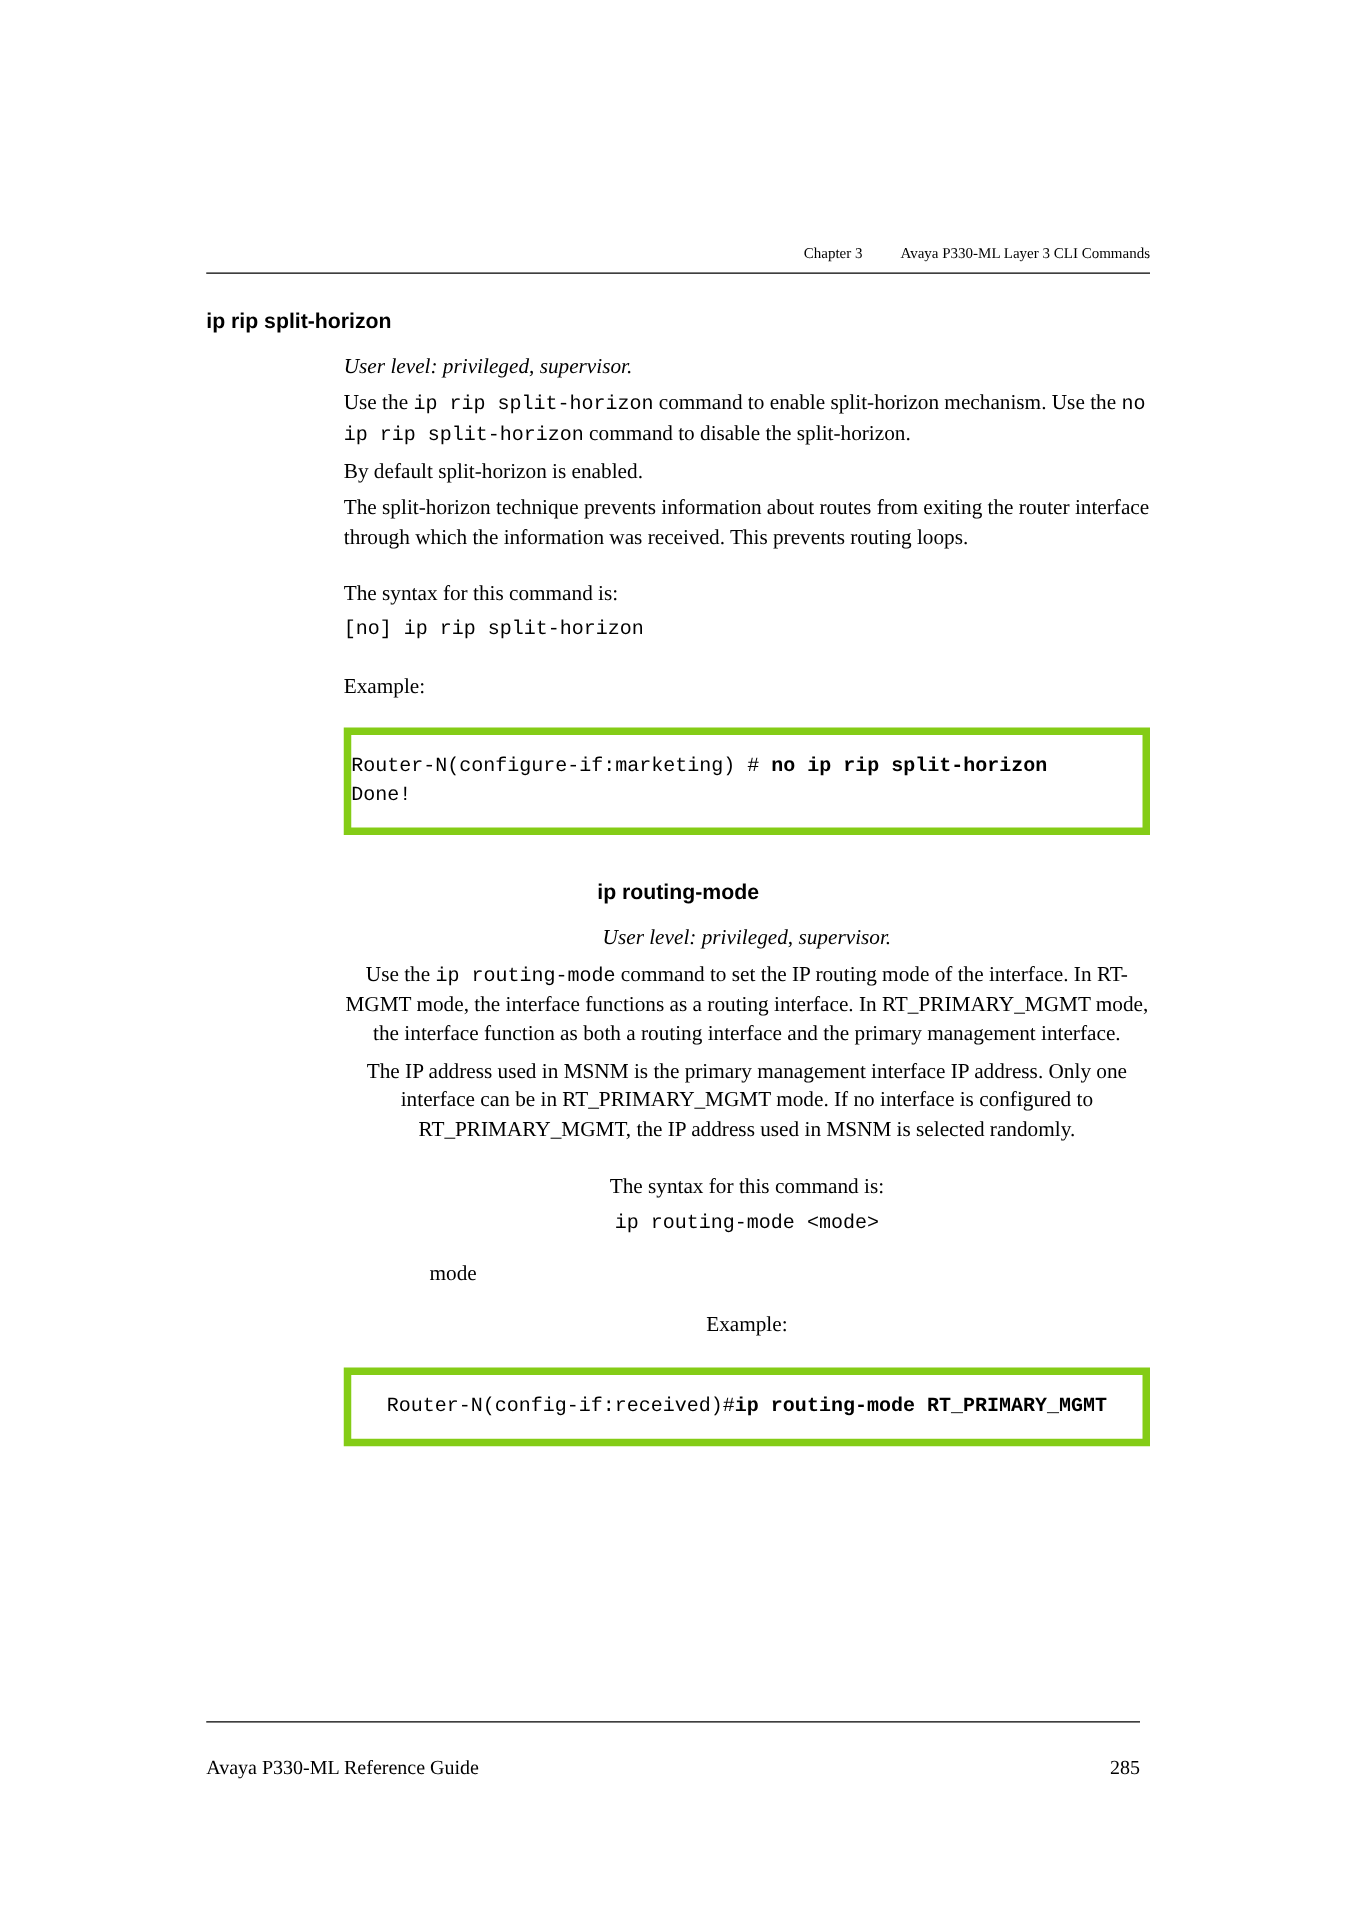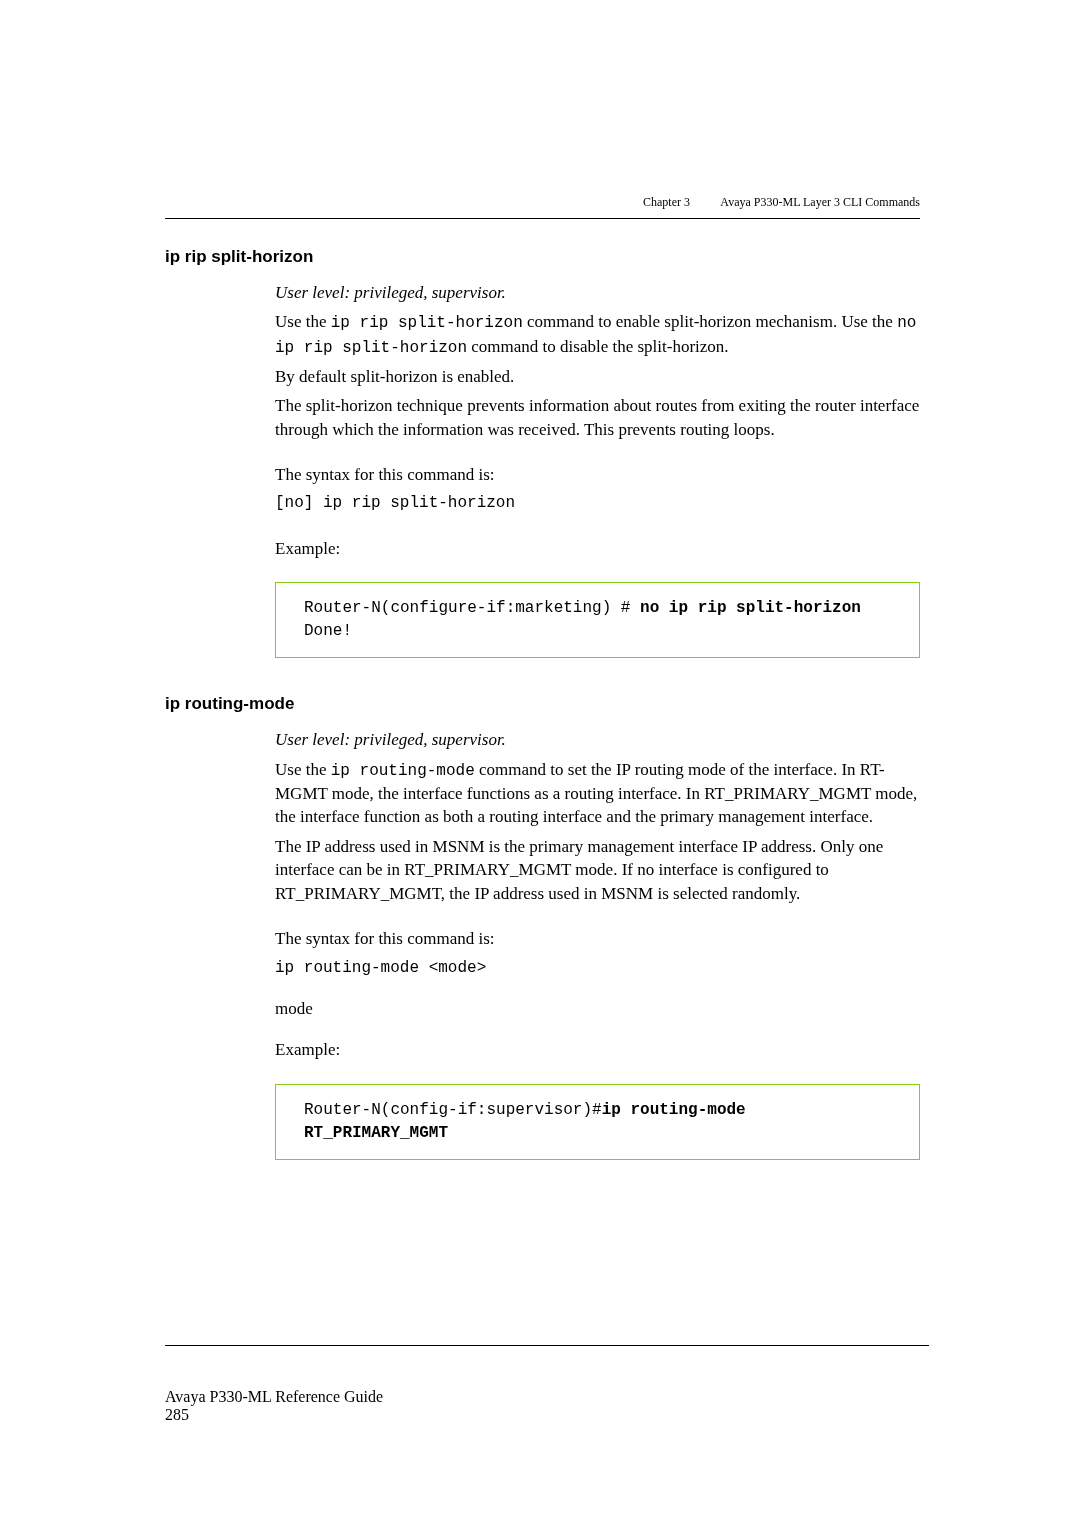--- a/index.html
+++ b/index.html
@@ -46,56 +46,56 @@
       font-family: "Courier New", Courier, monospace;
       font-size: 16px;
     }
     .para {
       margin-bottom: 6px;
     }
     .para-gap {
       margin-bottom: 22px;
     }
     .code-box {
-      border: 1px solid #84cc16;
-      padding: 14px 28px;
+      border: 6px solid #84cc16;
+      padding: 14px 0;
       font-family: "Courier New", Courier, monospace;
       font-size: 16px;
       line-height: 1.45;
       margin-bottom: 8px;
     }
     .bold {
       font-weight: bold;
     }
     .section2 {
       margin-top: 36px;
+      text-align: center;
     }
     .param-row {
       display: flex;
       margin-top: 18px;
       margin-bottom: 18px;
     }
     .param-label {
       width: 175px;
       flex-shrink: 0;
     }
     .param-desc {
       flex: 1;
     }
     .footer {
       position: absolute;
       bottom: 104px;
       left: 165px;
-      right: 151px;
+      right: 168px;
       border-top: 0.5px solid #000;
-      padding-top: 42px;
+      padding-top: 28px;
       display: flex;
       justify-content: space-between;
       font-size: 16px;
-      flex-direction: column;
     }
   </style>
 </head>
 <body>
 
 <div class="page">
   <div class="header-line">
     <span class="chapter-label">Chapter 3</span>
     <span>Avaya P330-ML Layer 3 CLI Commands</span>
   </div>
@@ -136,21 +136,21 @@
       <div class="para">The syntax for this command is:</div>
       <div class="mono">ip routing-mode &lt;mode&gt;</div>
 
       <div class="param-row">
         <div class="param-label">mode</div>
       </div>
 
       <div class="para-gap">Example:</div>
 
       <div class="code-box">
-        <span>Router-N(config-if:supervisor)#</span><span class="bold">ip routing-mode RT_PRIMARY_MGMT</span>
+        <span>Router-N(config-if:received)#</span><span class="bold">ip routing-mode RT_PRIMARY_MGMT</span>
       </div>
     </div>
   </div>
 </div>
 
 <div class="footer">
   <span>Avaya P330-ML Reference Guide</span>
   <span>285</span>
 </div>
 

